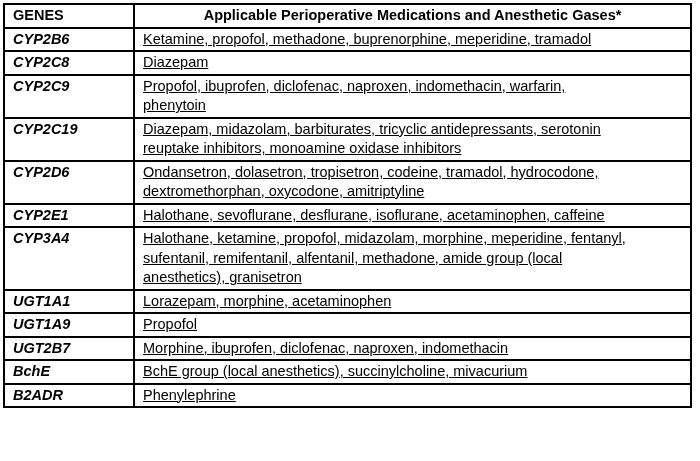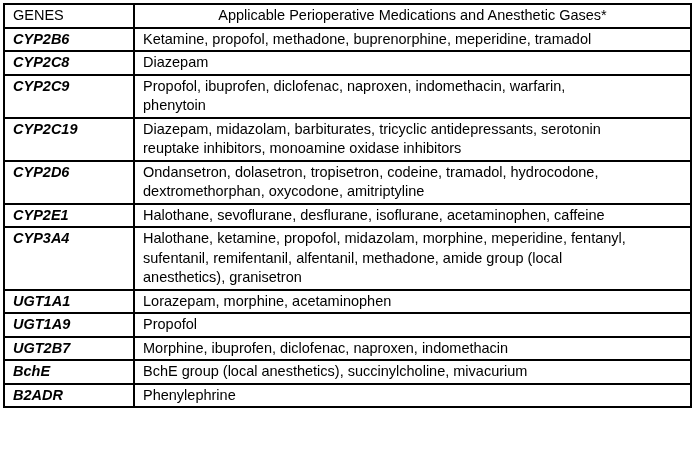--- a/index.html
+++ b/index.html
@@ -29,31 +29,31 @@
     border: 2px solid #000000;
     font-size: 14.5px;
     line-height: 19.5px;
     padding: 1px 8px;
     vertical-align: top;
     white-space: pre-line;
     overflow: hidden;
   }
   col.genes-col { width: 130px; }
   .med-table th {
-    font-weight: normal;
+    font-weight: bold;
     white-space: normal;
   }
   th.genes-header { text-align: left; }
   th.meds-header  { text-align: center; }
   td.gene-cell {
     font-weight: bold;
     font-style: italic;
     border-radius: 10px;
   }
-  td.meds-cell { text-align: left; }
+  td.meds-cell { text-align: left; text-decoration: underline; }
 </style>
 </head>
 <body>
 
 <div class="page">
   <table class="med-table">
     <colgroup>
       <col class="genes-col">
       <col>
     </colgroup>

